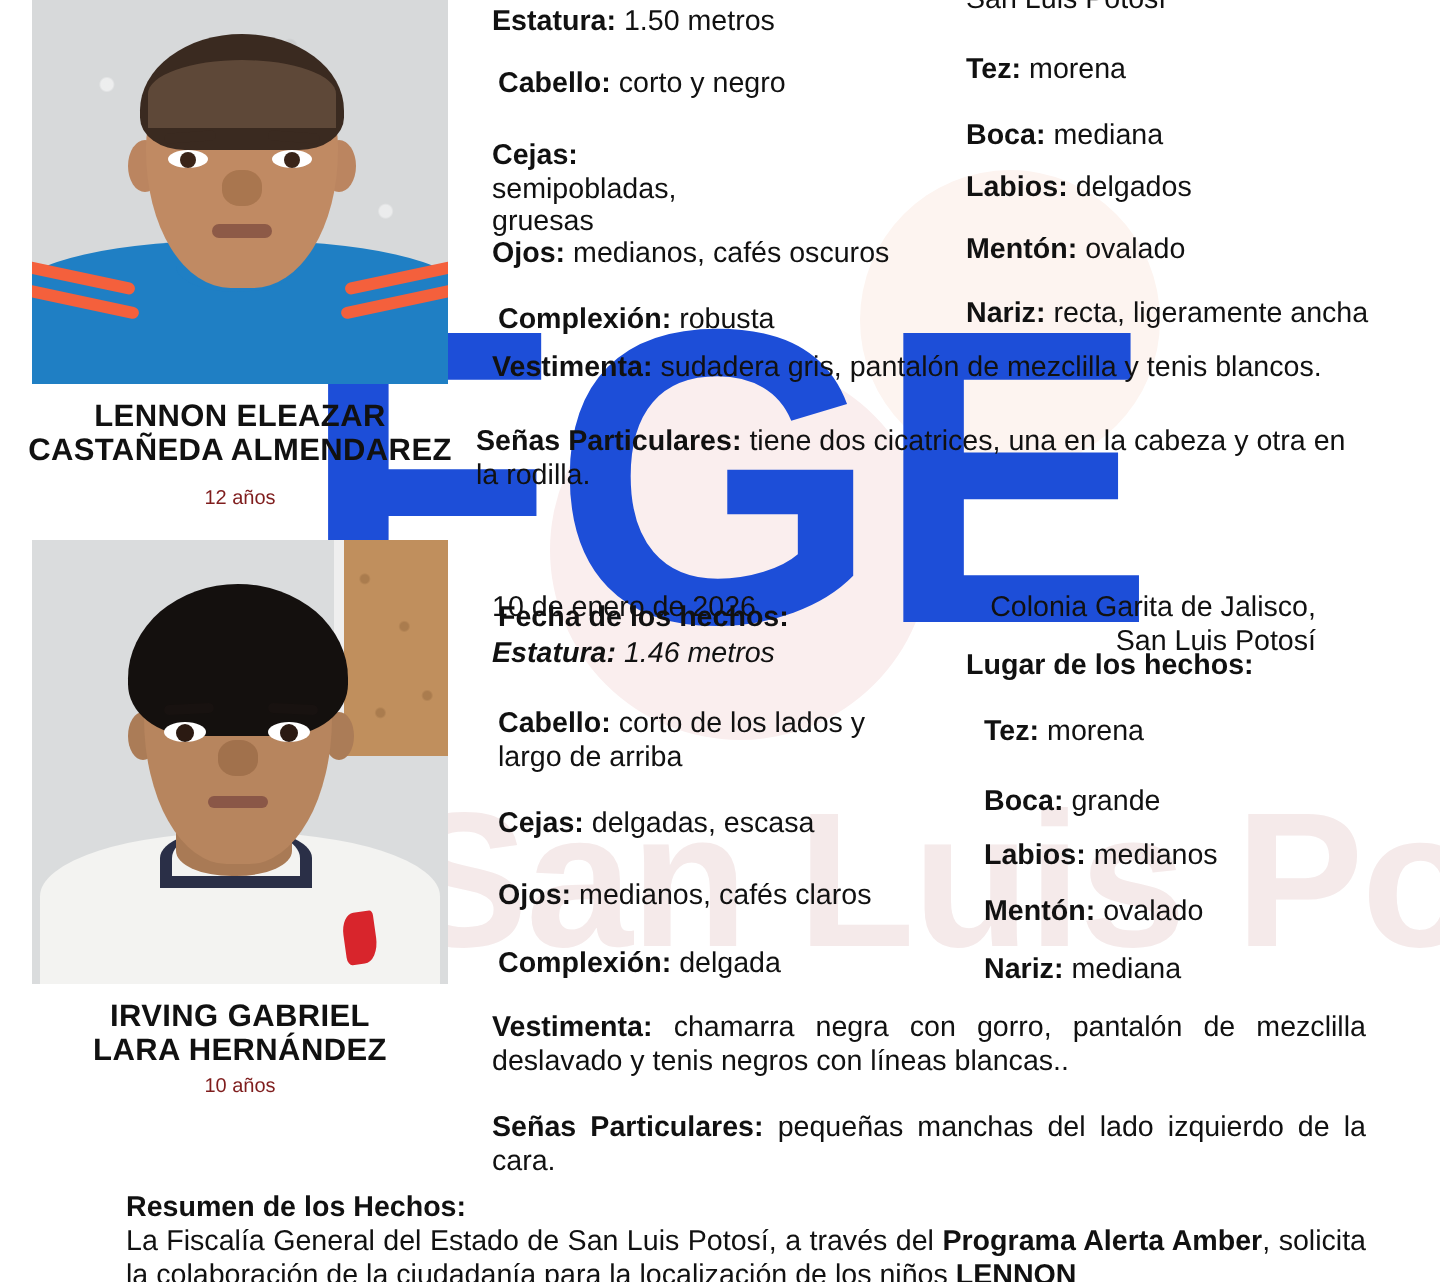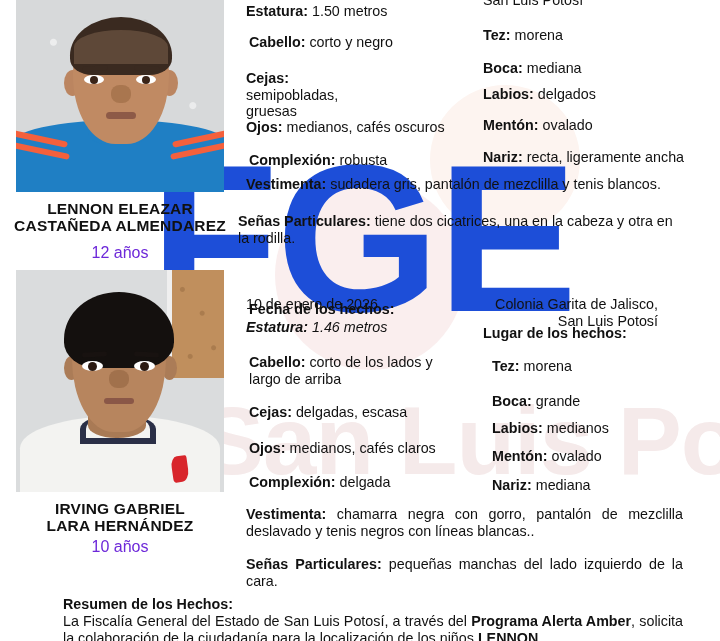--- a/index.html
+++ b/index.html
@@ -96,23 +96,23 @@
 
   .name {
     font-size: 15.5px;
     font-weight: bold;
     line-height: 1.12;
     letter-spacing: 0.2px;
     margin-top: 8px;
     color: #111;
   }
   .age {
-    font-size: 16px;
+    font-size: 10px;
     margin-top: 9px;
-    color: #6d28d9;
+    color: #7f1d1d;
   }
   #card-2 .age { margin-top: 3px; }
   .row {
     position: absolute;
     font-size: 14.3px;
     line-height: 1.16;
   }
   .row b { font-weight: bold; }
   .just {
     text-align: justify;

